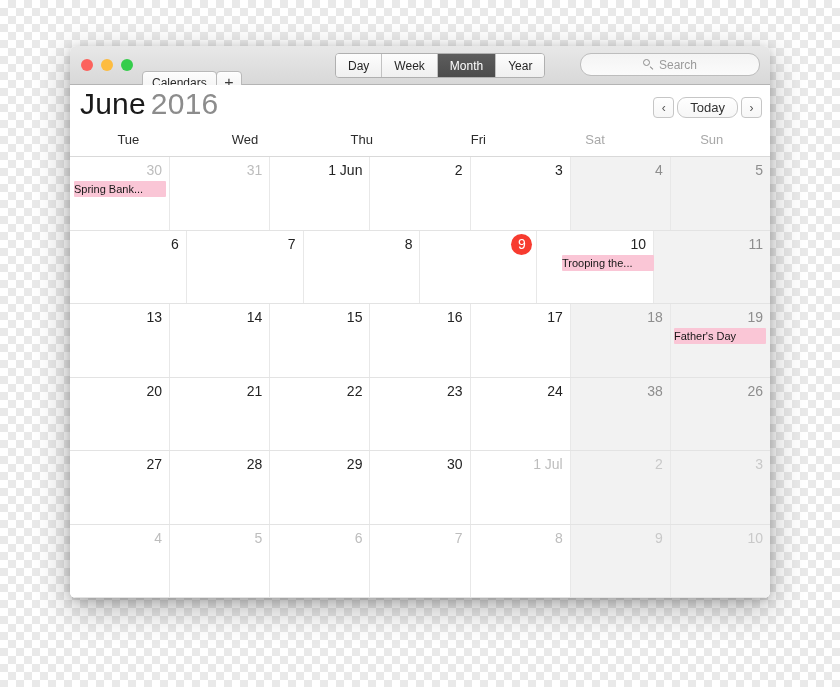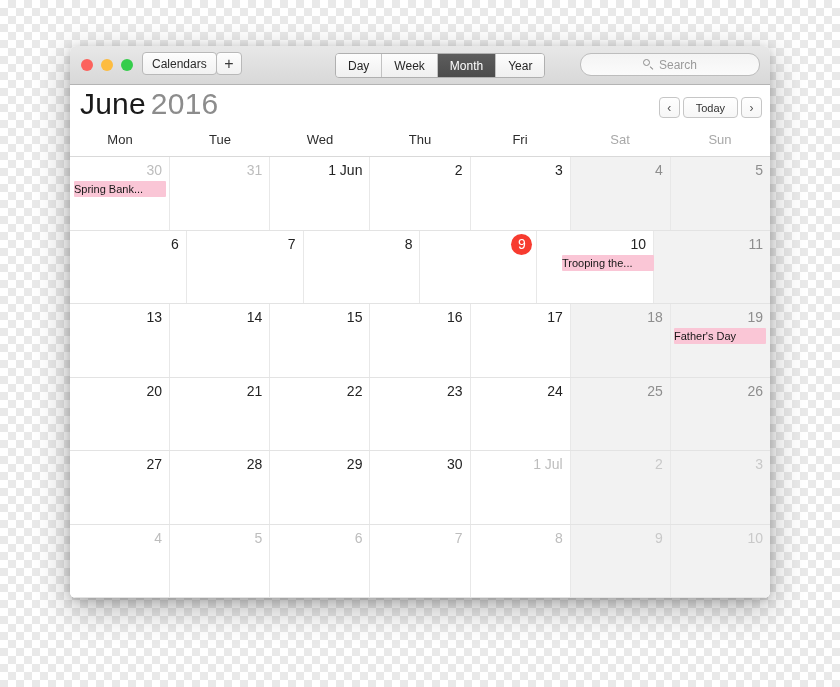--- a/index.html
+++ b/index.html
@@ -54,21 +54,21 @@
     top: 13px;
     width: 12px; height: 12px;
     border-radius: 50%;
   }
   .tl-close { left: 11px;  background: #fc625d; }
   .tl-min   { left: 31px;  background: #fdbc40; }
   .tl-max   { left: 51px;  background: #35cd4b; }
 
   .tb-btn {
     position: absolute;
-    top: 6px;
+    top: 25px;
     height: 23px;
     box-sizing: border-box;
     background: linear-gradient(to bottom, #fdfdfd 0%, #f2f2f2 100%);
     border: 1px solid #b9b9b9;
     border-radius: 4px;
     font-size: 12px;
     color: #2b2b2b;
     display: flex;
     align-items: center;
     justify-content: center;
@@ -190,21 +190,21 @@
     border: 1px solid #c6c6c6;
     border-radius: 4px;
     display: flex;
     align-items: center;
     justify-content: center;
     font-size: 11px;
     color: #333333;
     cursor: default;
   }
   #nav-prev, #nav-next { width: 21px; font-size: 12px; color: #555; }
-  #nav-today { padding: 8px 12px; font-weight: 500; font-size: 11px; }
+  #nav-today { padding: 8px 12px; font-weight: 500; font-size: 13px; border-radius: 9px; }
 
   
   #weekdays {
     display: flex;
     height: 25px;
     background: #ffffff;
     border-bottom: 1px solid #d9d9d9;
   }
   .weekday {
     flex: 1 1 0;
@@ -318,21 +318,20 @@
       <span id="month-name">June</span><span id="month-year">2016</span>
     </div>
     <div id="nav-group">
       <div class="nav-btn" id="nav-prev">‹</div>
       <div class="nav-btn" id="nav-today">Today</div>
       <div class="nav-btn" id="nav-next">›</div>
     </div>
   </div>
 
   <div id="weekdays">
-      <div class="weekday">Mon</div>
       <div class="weekday">Tue</div>
       <div class="weekday">Wed</div>
       <div class="weekday">Thu</div>
       <div class="weekday">Fri</div>
       <div class="weekday weekend">Sat</div>
       <div class="weekday weekend">Sun</div>
     </div>
 
   <div id="grid">
       <div class="week-row">
@@ -411,21 +410,21 @@
         <div class="day-cell">
           <div class="day-num">22</div>
         </div>
         <div class="day-cell">
           <div class="day-num">23</div>
         </div>
         <div class="day-cell">
           <div class="day-num">24</div>
         </div>
         <div class="day-cell weekend">
-          <div class="day-num">25</div>
+          <div class="day-num">38</div>
         </div>
         <div class="day-cell weekend">
           <div class="day-num">26</div>
         </div>
       </div>
       <div class="week-row">
         <div class="day-cell">
           <div class="day-num">27</div>
         </div>
         <div class="day-cell">

